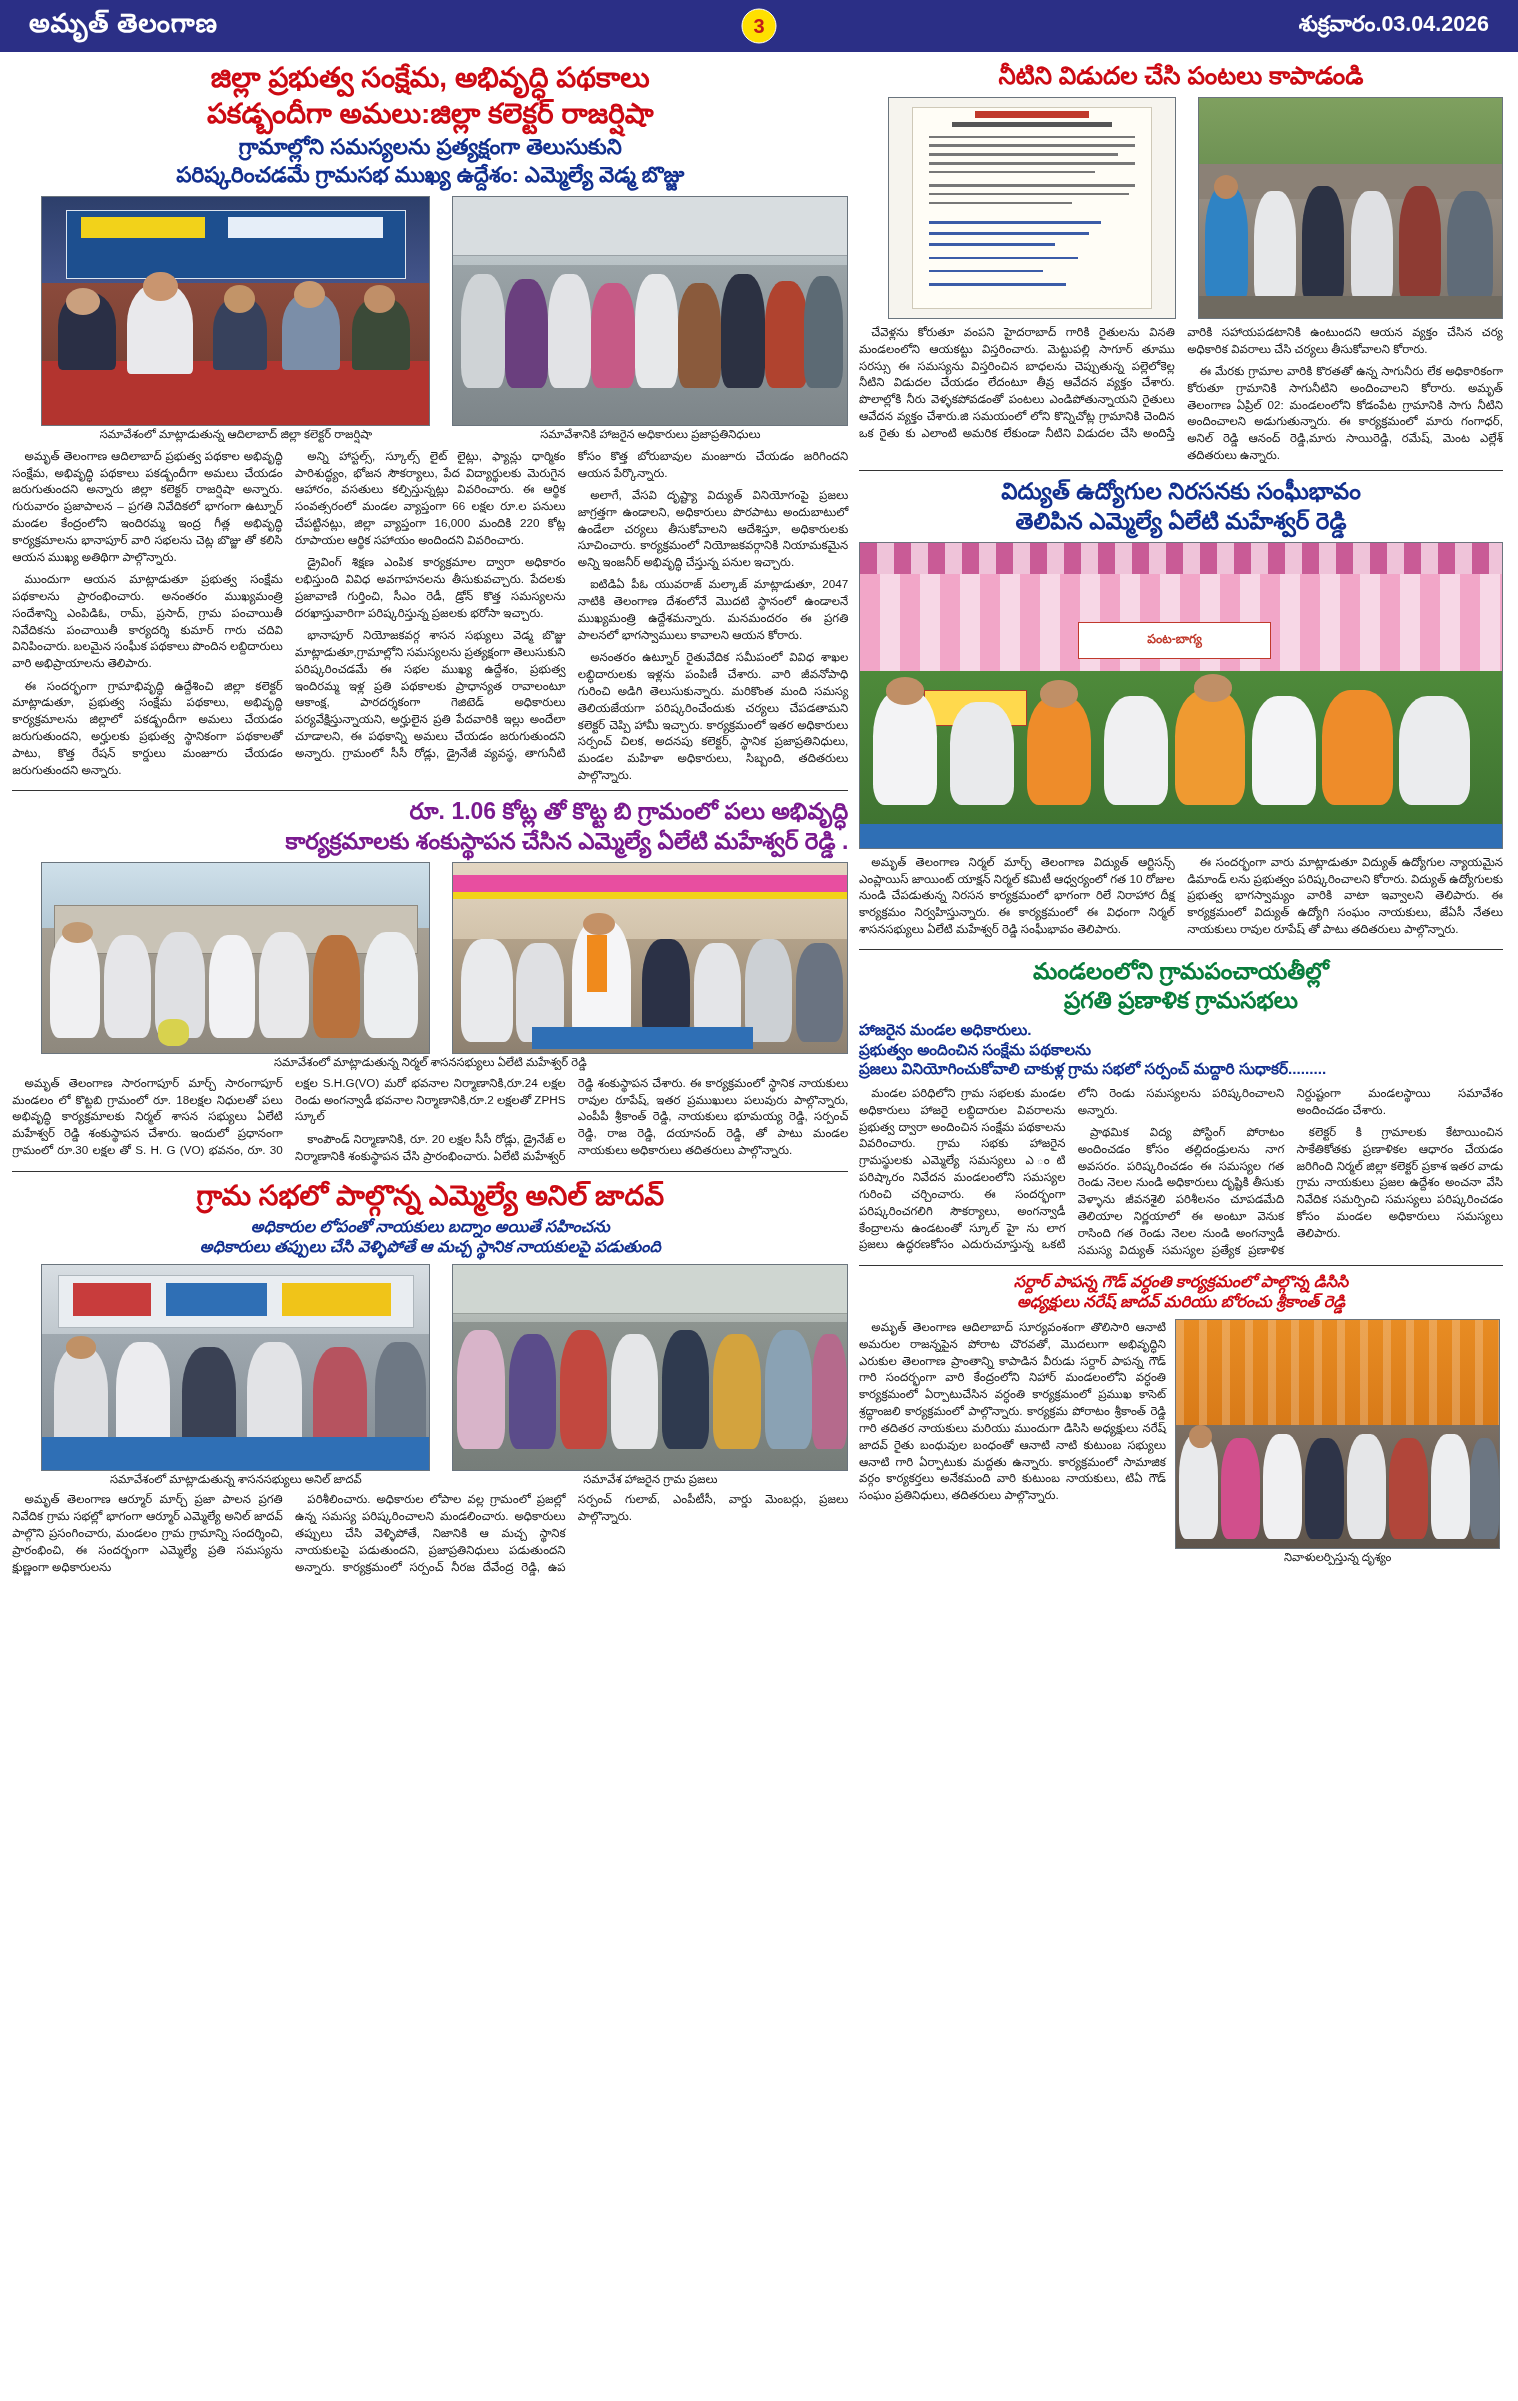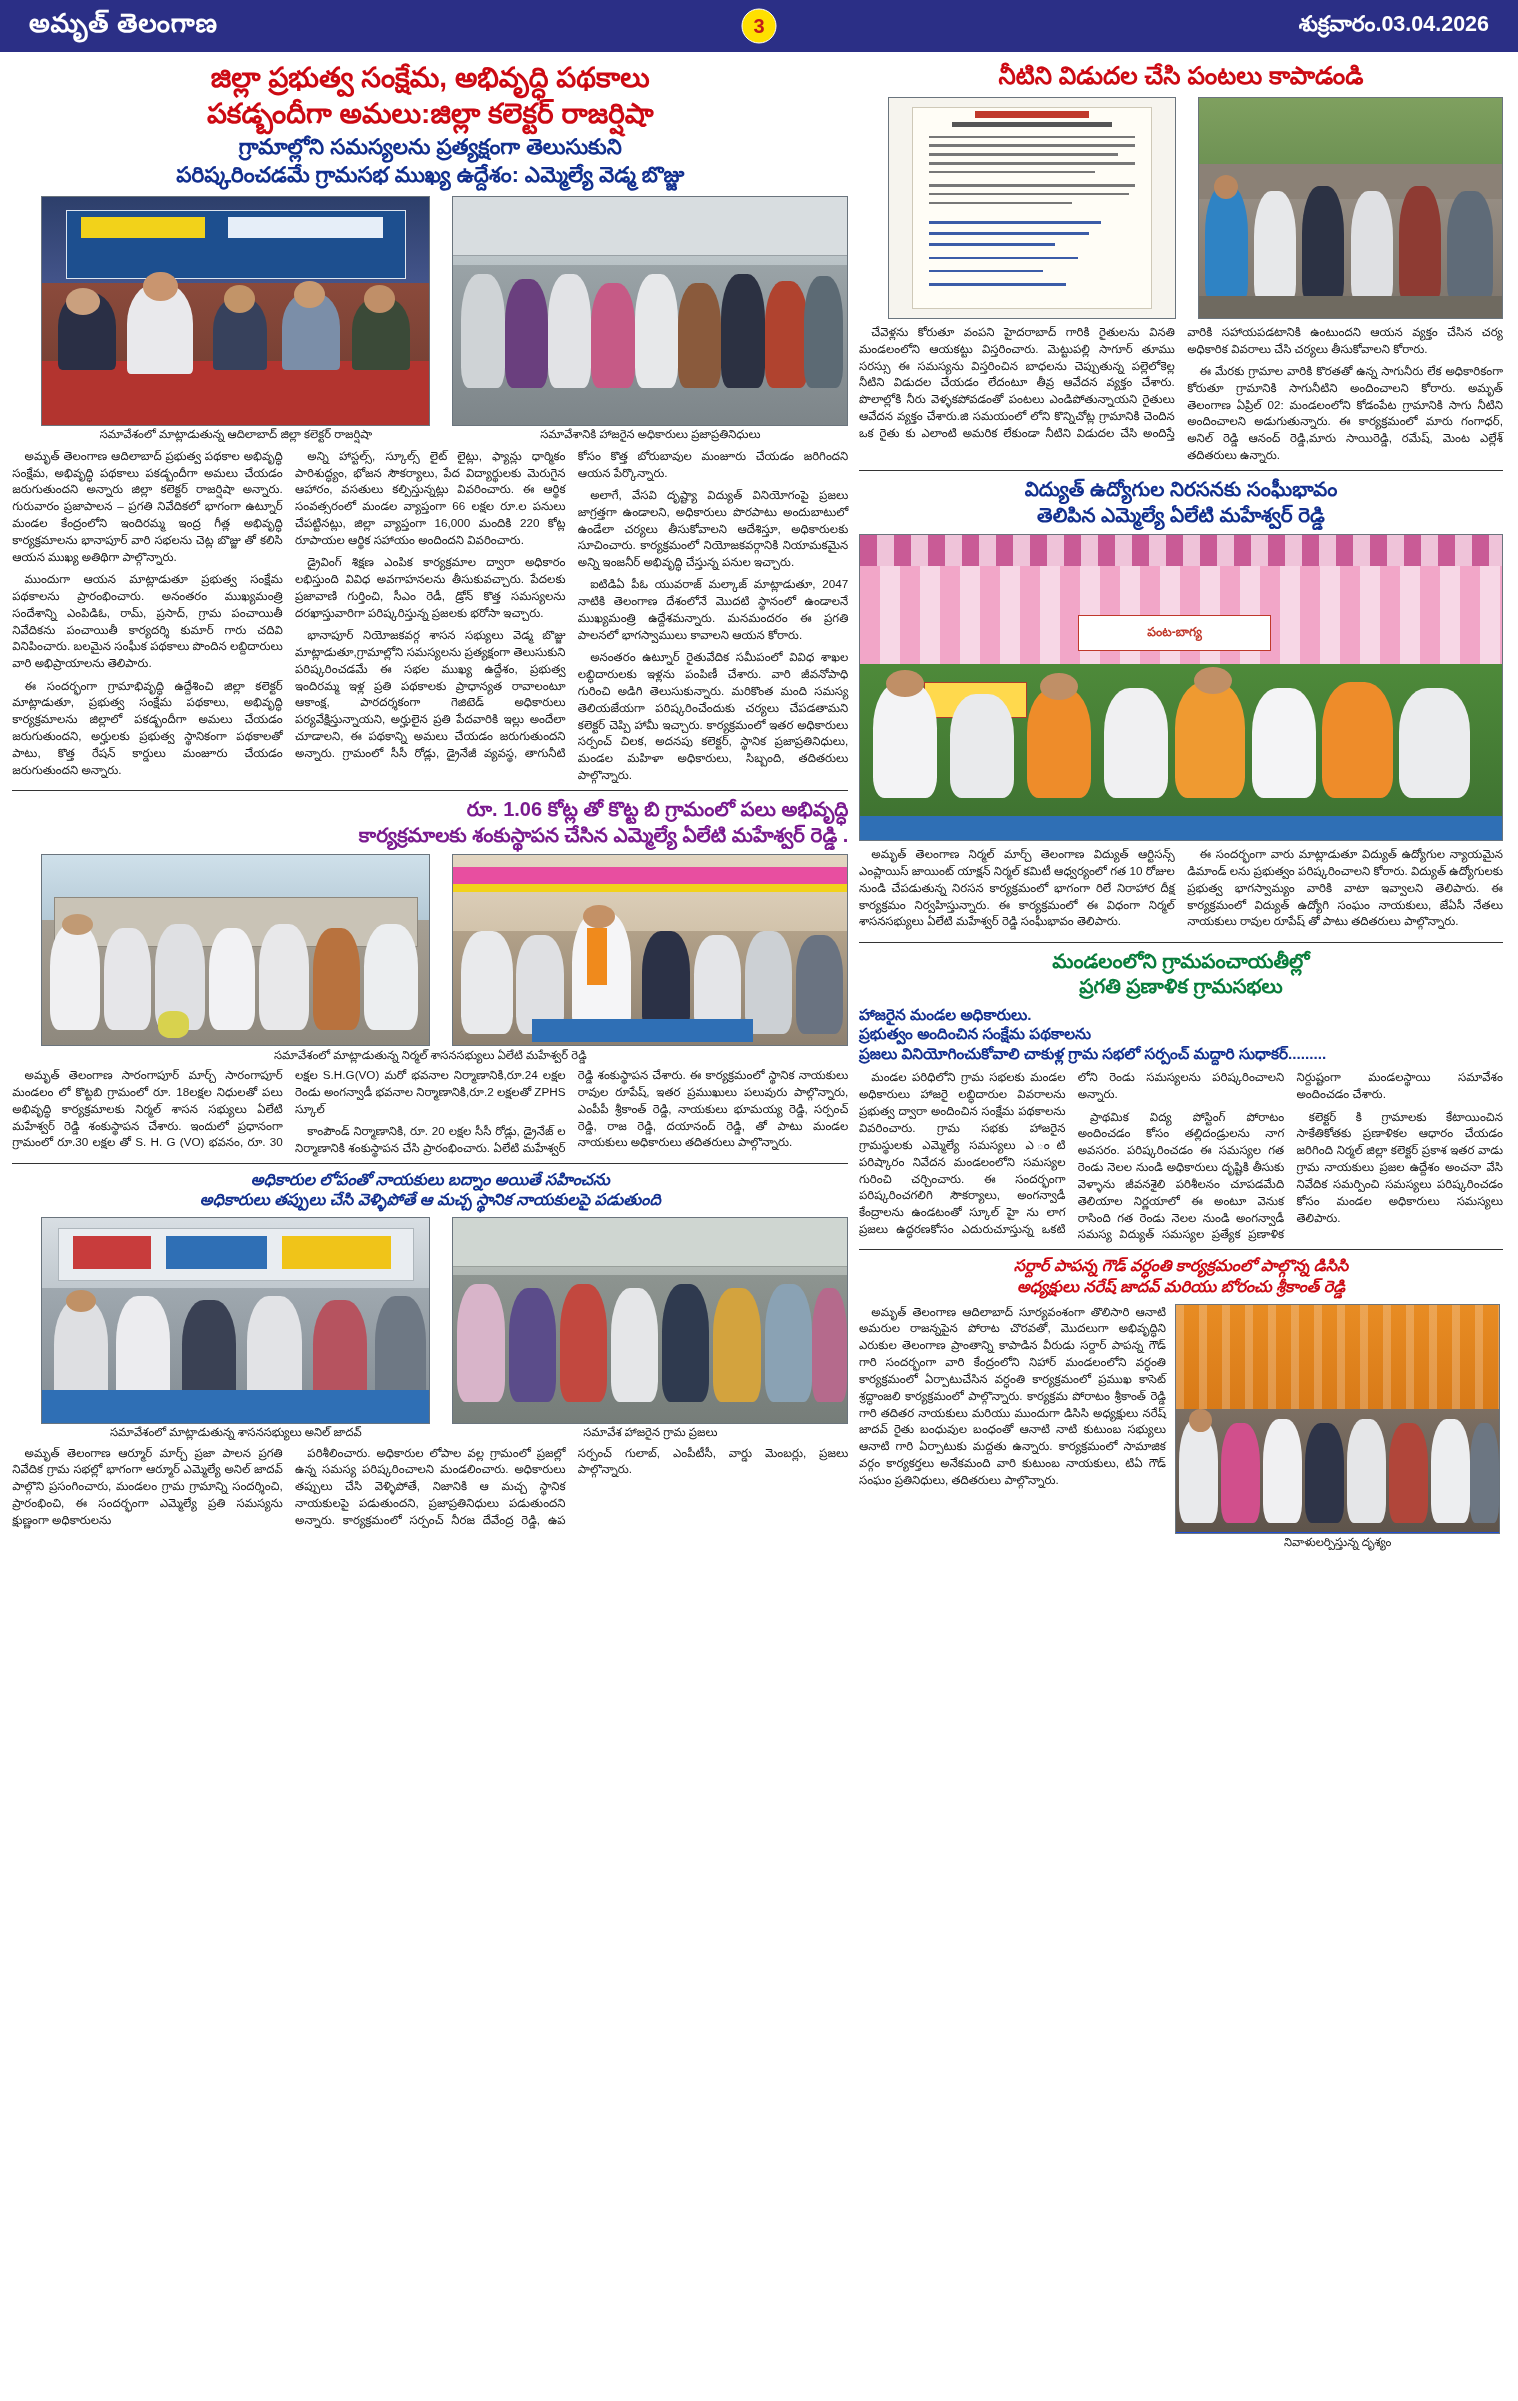--- a/index.html
+++ b/index.html
@@ -87,21 +87,21 @@
     line-height: 1.28;
   }
   .hl-green {
     color: #0a7d3c;
     font-weight: bold;
     text-align: center;
     line-height: 1.28;
   }
   .hl-36 { font-size: 28px; }
   .hl-32 { font-size: 24.6px; }
-  .hl-30 { font-size: 20px; }
+  .hl-30 { font-size: 23px; }
   .hl-28 { font-size: 21.5px; }
   .hl-26 { font-size: 16px; font-style: italic; }
   .hl-20 { font-size: 15.3px; }
 
   
   .photo {
     position: relative;
     overflow: hidden;
     background: #1d4ed8;
     border: 0.8px solid #6a747d;
@@ -253,20 +253,21 @@
 
       <div class="body-text cols-3" style="margin-top:4.6px">
         <p>అమృత్ తెలంగాణ సారంగాపూర్ మార్చ్ సారంగాపూర్ మండలం లో కొట్టబి గ్రామంలో రూ. 18లక్షల నిధులతో పలు అభివృద్ధి కార్యక్రమాలకు నిర్మల్ శాసన సభ్యులు ఏలేటి మహేశ్వర్ రెడ్డి శంకుస్థాపన చేశారు. ఇందులో ప్రధానంగా గ్రామంలో రూ.30 లక్షల తో S. H. G (VO) భవనం, రూ. 30 లక్షల S.H.G(VO) మరో భవనాల నిర్మాణానికి,రూ.24 లక్షల రెండు అంగన్వాడీ భవనాల నిర్మాణానికి,రూ.2 లక్షలతో ZPHS స్కూల్</p>
         <p>కాంపౌండ్ నిర్మాణానికి, రూ. 20 లక్షల సీసీ రోడ్లు, డ్రైనేజ్ ల నిర్మాణానికి శంకుస్థాపన చేసి ప్రారంభించారు. ఏలేటి మహేశ్వర్ రెడ్డి శంకుస్థాపన చేశారు. ఈ కార్యక్రమంలో స్థానిక నాయకులు రావుల రూపేష్, ఇతర ప్రముఖులు పలువురు పాల్గొన్నారు, ఎంపీపీ శ్రీకాంత్ రెడ్డి, నాయకులు భూమయ్య రెడ్డి, సర్పంచ్ రెడ్డి, రాజ రెడ్డి, దయానంద్ రెడ్డి, తో పాటు మండల నాయకులు అధికారులు తదితరులు పాల్గొన్నారు.</p>
       </div>
     </div>
 
     <hr class="rule">
 
     <div class="sec">
+      <div class="hl-red hl-36">గ్రామ సభలో పాల్గొన్న ఎమ్మెల్యే అనిల్ జాదవ్</div>
       <div class="hl-blue hl-26" style="margin-top:3.1px">అధికారుల లోపంతో నాయకులు బద్నాం అయితే సహించను</div>
       <div class="hl-blue hl-26">అధికారులు తప్పులు చేసి వెళ్ళిపోతే ఆ మచ్చ స్థానిక నాయకులపై పడుతుంది</div>
 
       <div class="photo-row" style="margin-top:6.1px">
         <div style="width:407px">
           <div class="photo" style="height:207px;">
             <div class="sky" style="background:linear-gradient(#d8dee3,#c0c8ce);height:34%"></div>
             <div class="ground" style="background:linear-gradient(#9fa8af,#828b92);height:66%"></div>
             <div style="position:absolute;left:4%;top:5%;width:92%;height:26%;background:#e9edf1;border:1.5px solid #aeb6bc;"></div>
             <div style="position:absolute;left:8%;top:9%;width:20%;height:16%;background:#c83c3c;"></div>

